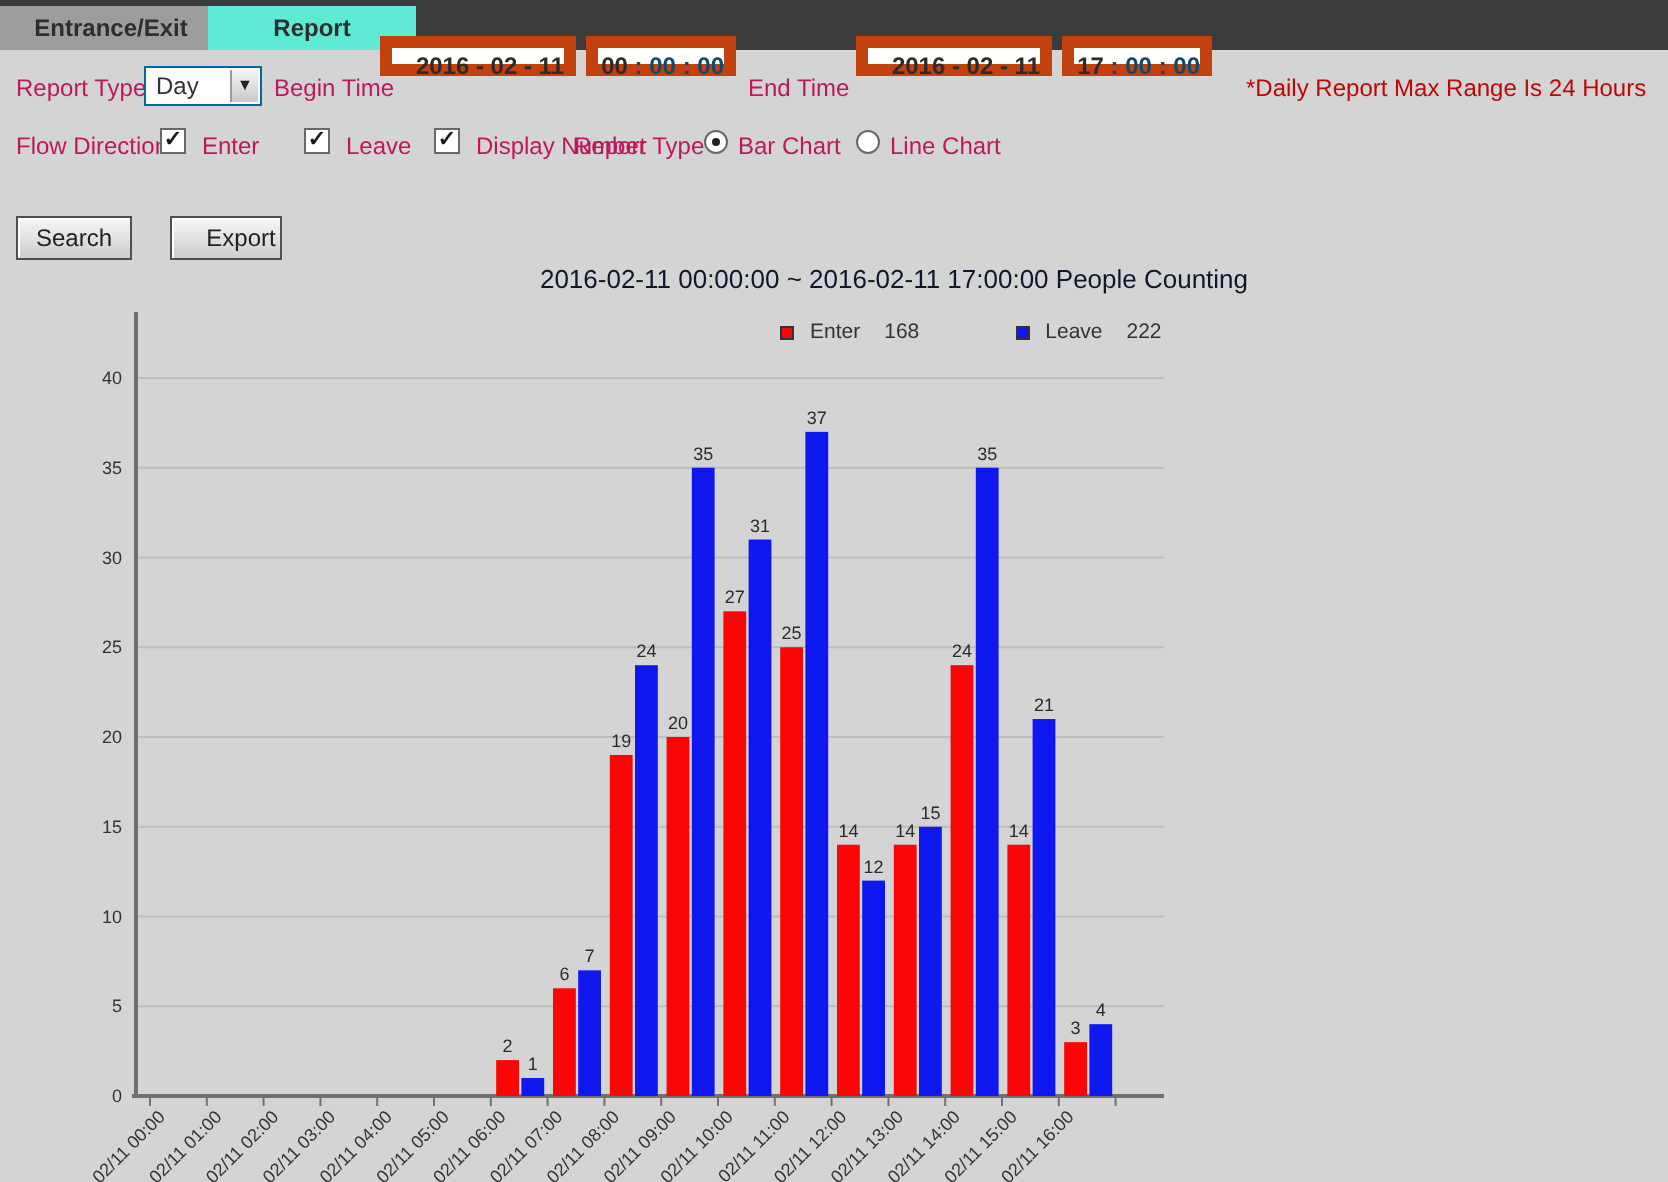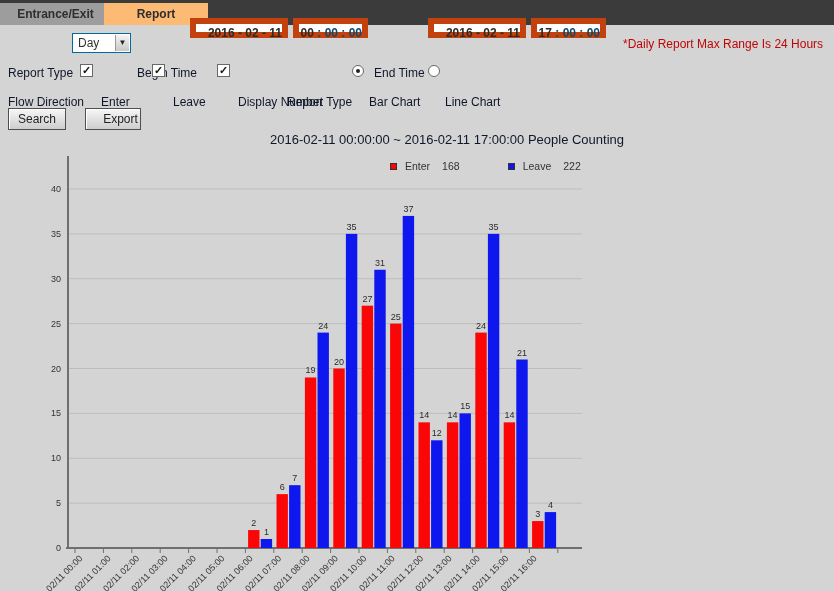--- a/index.html
+++ b/index.html
@@ -8,23 +8,23 @@
     position:relative; overflow:hidden;
     background:#d4d4d4;
     font-family:"Liberation Sans", sans-serif;
     color:#333;
   }
   
   .tabbar { position:absolute; left:0; top:0; width:834px; height:25px; background:#3b3b3b; }
   .tab { position:absolute; bottom:0; height:22px; line-height:22px; text-align:center;
          font-size:12px; font-weight:bold; color:#2e2e2e; cursor:pointer; }
   .tab.inactive { left:0; width:111px; background:#9d9d9d; }
-  .tab.active   { left:104px; width:104px; background:#fdba74; }
-  
-  .lbl { position:absolute; font-size:12px; color:#0f172a; white-space:nowrap;margin-top:29px; }
+  .tab.active   { left:104px; width:104px; background:#5eead4; }
+  
+  .lbl { position:absolute; font-size:12px; color:#be185d; white-space:nowrap; }
   .field { position:absolute; top:18px; height:20px; background:#fff; border:6px solid #c2410c;
            font-size:12px; font-weight:bold; color:#2b2b2b; text-align:right; line-height:18px; }
   .field .dim { color:#0c4a6e; }
   .select { position:absolute; left:72px; top:33px; width:59px; height:20px; background:#fff;
             border:1px solid #0369a1; font-size:12px; line-height:18px; padding-left:5px; cursor:pointer; }
   .select-arrow { position:absolute; right:1px; top:1px; width:14px; height:16px;
             background:linear-gradient(#f4f4f4,#c9c9c9); border-left:1px solid #999;
             font-size:8px; line-height:16px; text-align:center; color:#222; }
   .note { position:absolute; left:623px; top:37px; font-size:12px; color:#c00505; }
   .cb { position:absolute; top:64px; width:13px; height:13px; background:#fff; border:1px solid #686868;

